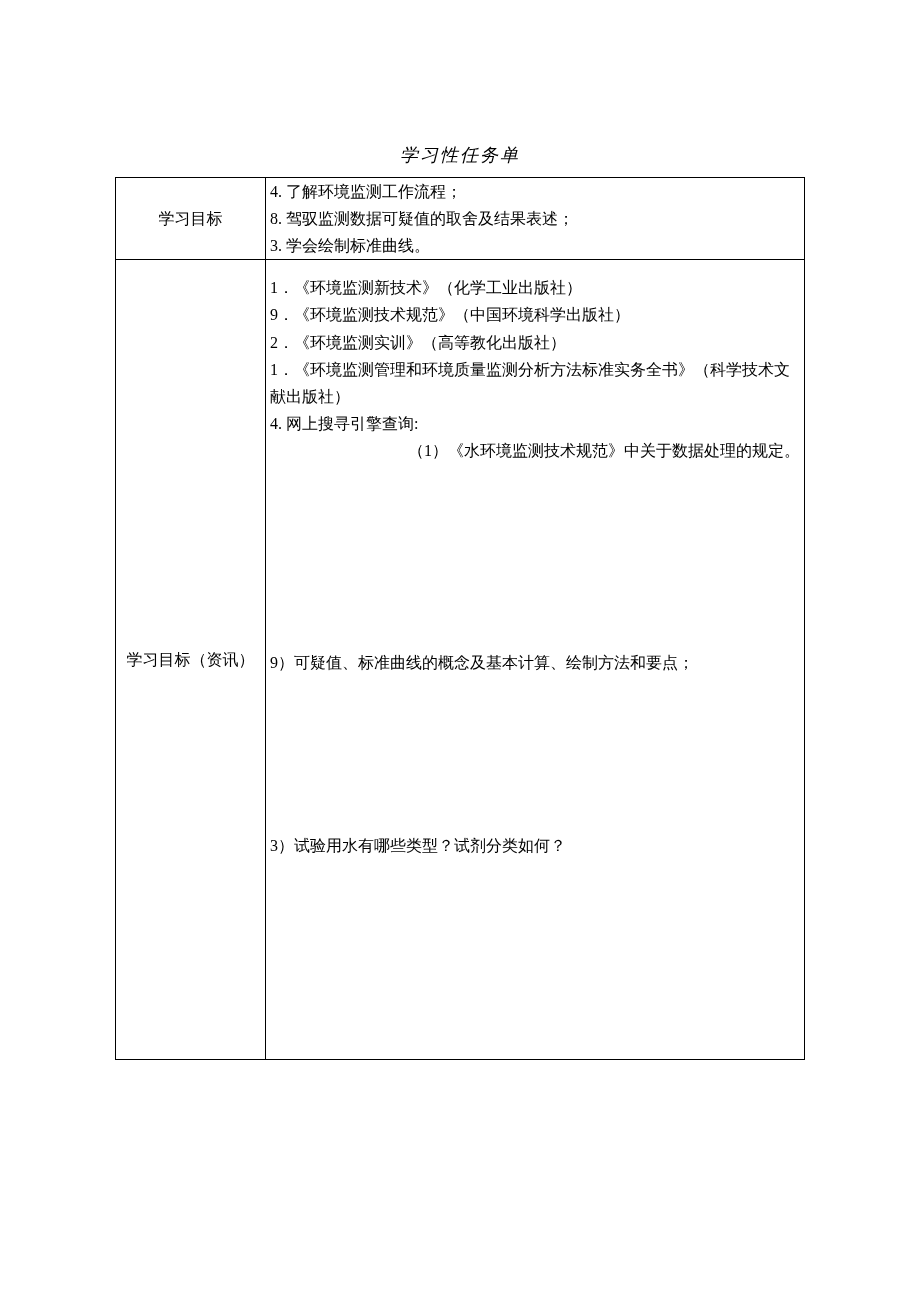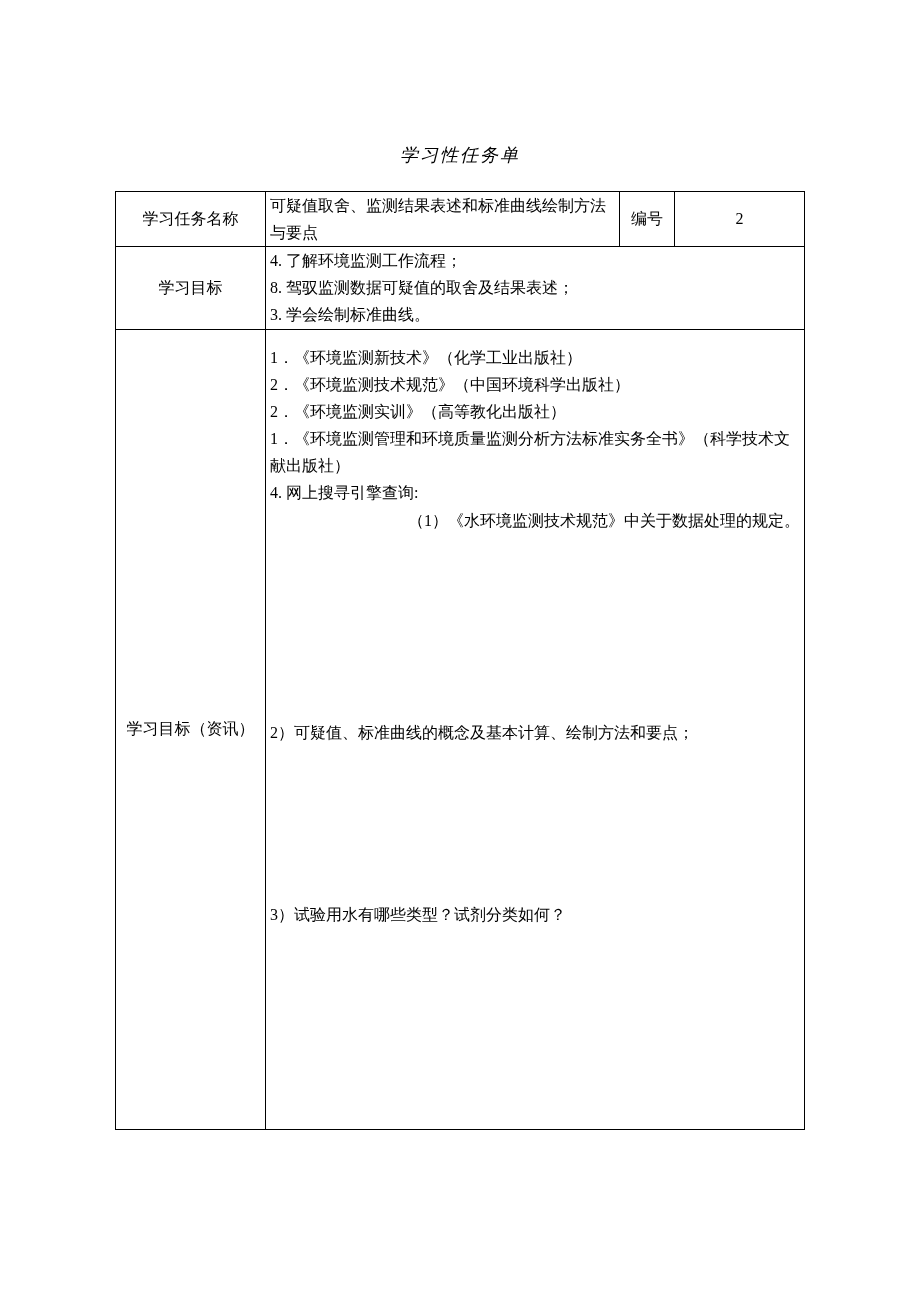--- a/index.html
+++ b/index.html
@@ -14,21 +14,21 @@
       padding: 140px 115px 100px 115px;
       font-size: 16px;
       color: #000;
       line-height: 1.7;
     }
     .doc-title {
       text-align: center;
       font-size: 18px;
       font-style: italic;
       font-family: "KaiTi", "楷体", serif;
-      margin-bottom: 20px;
+      margin-bottom: 6px;
       letter-spacing: 2px;
     }
     table {
       border-collapse: collapse;
       width: 100%;
       table-layout: fixed;
     }
     td {
       border: 1px solid #000;
       vertical-align: middle;
@@ -70,43 +70,37 @@
       height: 155px;
     }
   </style>
 </head>
 <body>
 
 <div class="doc-title">学习性任务单</div>
 
 <table>
   <tbody>
-      <tr>
-    <td class="label-cell">学习任务名称</td>
-    <td class="content-cell">可疑值取舍、监测结果表述和标准曲线绘制方法与要点</td>
-    <td class="num-label">编号</td>
-    <td class="num-value">2</td>
-  </tr>
   <tr>
     <td class="label-cell">学习目标</td>
     <td class="goals-cell" colspan="3">
       <div>4. 了解环境监测工作流程；</div>
       <div>8. 驾驭监测数据可疑值的取舍及结果表述；</div>
       <div>3. 学会绘制标准曲线。</div>
     </td>
   </tr>
   <tr>
     <td class="label-cell">学习目标（资讯）</td>
     <td class="reading-content" colspan="3">
       <div>1．《环境监测新技术》（化学工业出版社）</div>
-      <div>2．《环境监测技术规范》（中国环境科学出版社）</div>
+      <div>9．《环境监测技术规范》（中国环境科学出版社）</div>
       <div>2．《环境监测实训》（高等教化出版社）</div>
       <div>1．《环境监测管理和环境质量监测分析方法标准实务全书》（科学技术文献出版社）</div>
       <div>4. 网上搜寻引擎查询:</div>
       <div class="indent">（1）《水环境监测技术规范》中关于数据处理的规定。</div>
       <div class="block-gap"></div>
-      <div>2）可疑值、标准曲线的概念及基本计算、绘制方法和要点；</div>
+      <div>9）可疑值、标准曲线的概念及基本计算、绘制方法和要点；</div>
       <div class="block-gap2"></div>
       <div>3）试验用水有哪些类型？试剂分类如何？</div>
     </td>
   </tr>
 </tbody>
   </table>
 
 </body></html>

